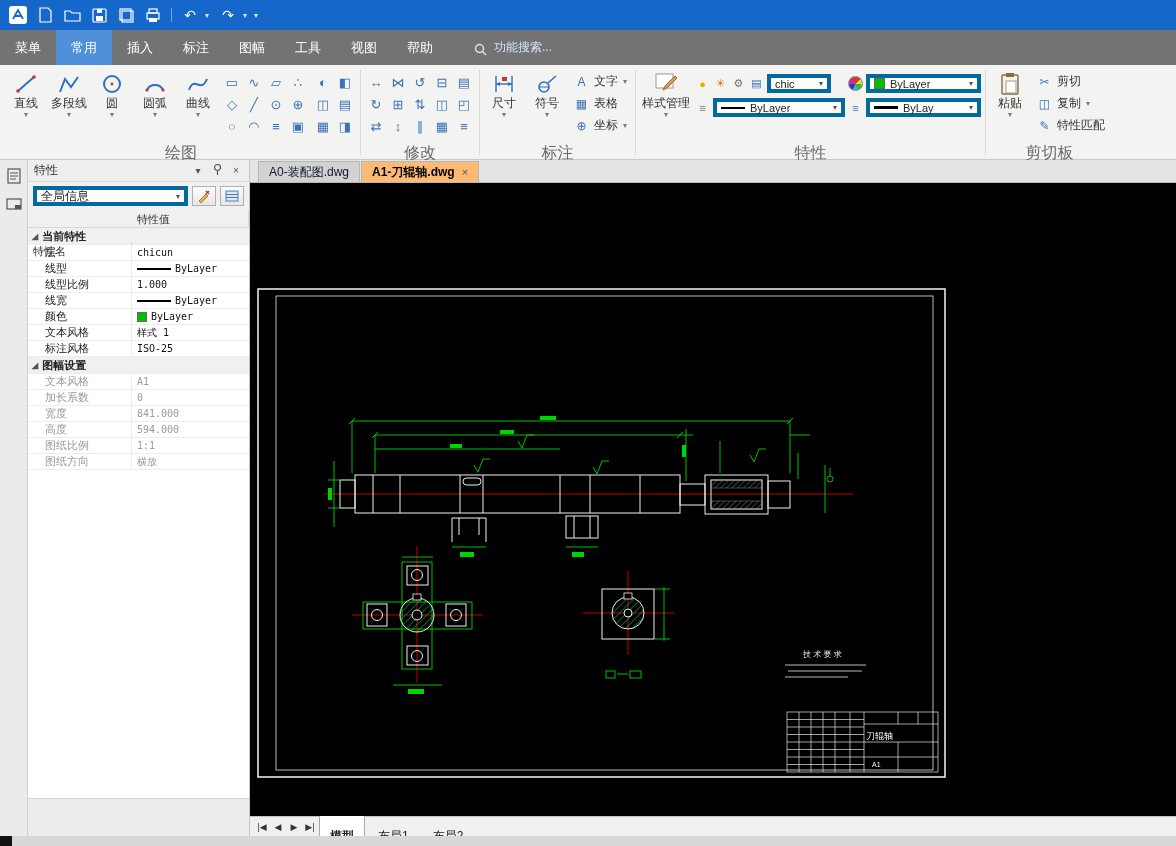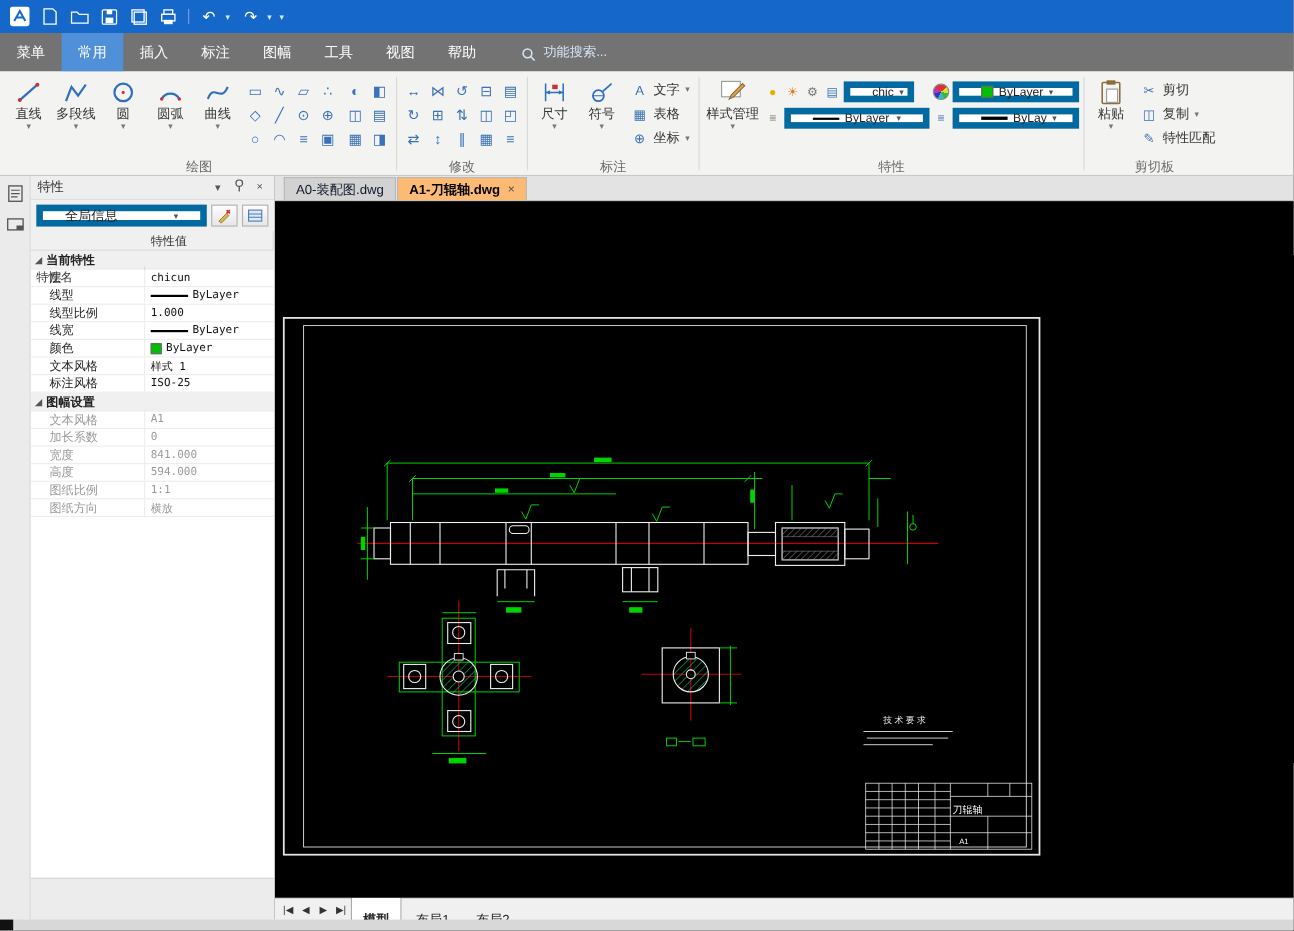--- a/index.html
+++ b/index.html
@@ -18,38 +18,38 @@
   
   .menubar { height:35px; background:#737373; display:flex; align-items:center; flex:none; }
   .menu-tab { padding:0 15px; line-height:35px; color:#fff; font-size:13px; cursor:default; }
   .menu-tab.active { background:#4f90d9; }
   .menu-search { display:flex; align-items:flex-end; gap:7px; color:#d6e4f7; font-size:12px; margin-left:26px; }
 
   
   .ribbon { height:95px; background:#f3f3f1; border-bottom:1px solid #c9c9c9; display:flex; align-items:stretch; padding:1px 2px 0; flex:none; }
   .rgroup { display:flex; flex-direction:column; padding:0 4px; }
   .rgroup-content { flex:1; display:flex; align-items:flex-start; gap:3px; padding-top:3px; }
-  .rgroup-label { height:16px; text-align:center; font-size:12px; color:#6a6a6a; flex:none; }
+  .rgroup-label { height:16px; text-align:center; font-size:16px; color:#6a6a6a; flex:none; }
   .vsep { width:1px; background:#d9d9d6; margin:4px 0; flex:none; }
   .big-btn { width:40px; display:flex; flex-direction:column; align-items:center; gap:1px; padding:3px 0 0; }
   .big-btn .bicon { width:26px; height:24px; display:flex; align-items:center; justify-content:center; }
   .big-btn .blabel { font-size:12px; color:#333; line-height:13px; white-space:nowrap; }
   .big-btn .barrow { font-size:8px; color:#777; line-height:8px; }
   .wide { width:52px; }
   .icon-grid { display:grid; grid-template-rows:repeat(3,22px); grid-auto-flow:column; grid-auto-columns:22px; margin-top:2px; }
   .gicon { display:flex; align-items:center; justify-content:center; font-size:13px; color:#3b71b8; }
   .stack { display:flex; flex-direction:column; gap:1px; margin-top:2px; }
   .row-btn { display:flex; align-items:center; gap:5px; height:21px; padding:0 4px; font-size:12px; color:#333; white-space:nowrap; }
   .row-btn .ricon { width:15px; text-align:center; color:#3b71b8; font-size:12px; }
   .row-btn .rarrow { font-size:8px; color:#777; }
   .prop-col { display:flex; flex-direction:column; gap:5px; padding-top:5px; }
   .prop-row { display:flex; align-items:center; gap:3px; }
   .mini-icon { width:15px; height:15px; display:flex; align-items:center; justify-content:center; font-size:11px; color:#777; }
   .bulb { color:#e8b000; } .sun { color:#e07820; } .gear { color:#777; } .grid-ic { color:#3b71b8; }
-  .combo { height:19px; background:#fff; border:6px solid #0369a1; display:flex; align-items:center; padding:0 20px; gap:5px; font-size:11px; color:#222; }
+  .combo { height:19px; background:#fff; border:4px solid #0369a1; display:flex; align-items:center; padding:0 4px; gap:5px; font-size:11px; color:#222; }
   .combo .carrow { margin-left:auto; font-size:8px; color:#555; }
   .w70 { width:64px; } .w115 { width:115px; } .w135 { width:132px; }
   .swatch { width:11px; height:11px; background:#00c000; border:1px solid #666; flex:none; }
   .line-sample { width:24px; height:2px; background:#000; flex:none; }
   .line-sample.thick { height:3px; }
   .color-wheel { width:15px; height:15px; border-radius:50%; flex:none;
       background:conic-gradient(#d33 0 14%, #dd3 14% 28%, #3b3 28% 43%, #3bb 43% 57%, #33c 57% 72%, #b3b 72% 86%, #d33 86%); border:1px solid #888; }
 
   
   .main { flex:1; display:flex; min-height:0; }

